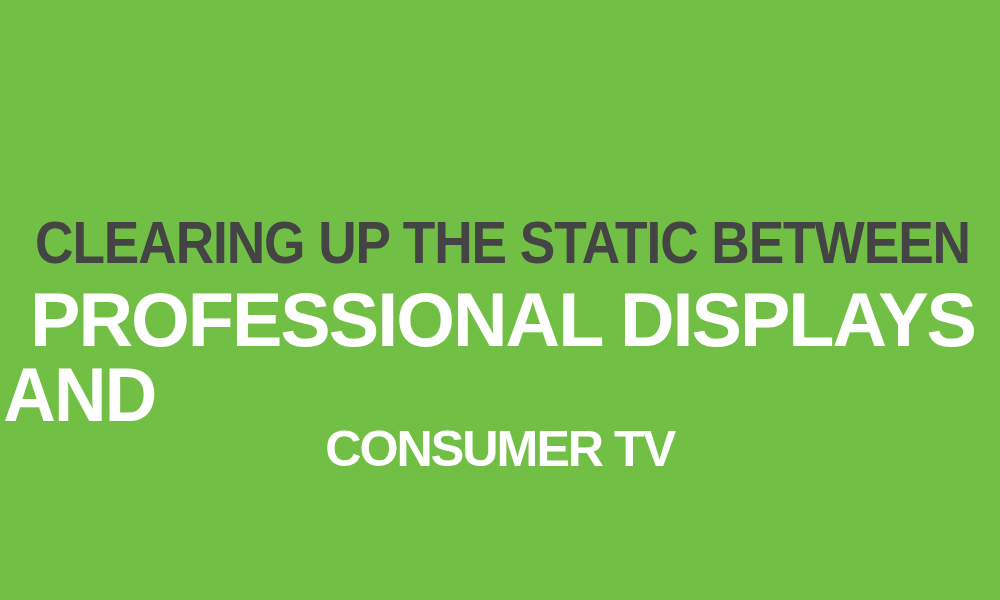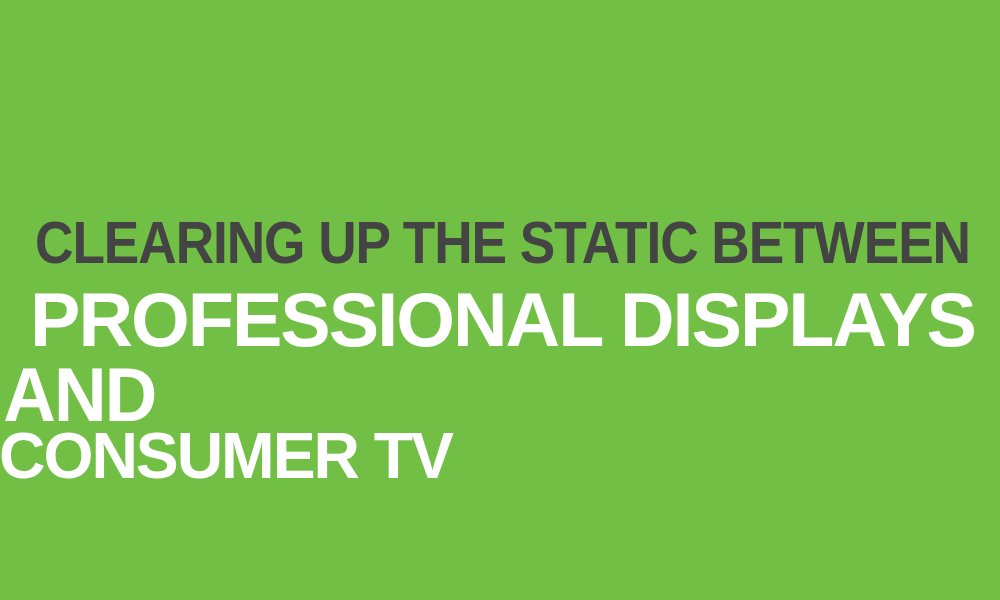--- a/index.html
+++ b/index.html
@@ -73,21 +73,22 @@
     font-size: 76px;
     color: #ffffff;
     letter-spacing: -2.0px;
   }
 
   
   .line-main-c {
     left: 0;
     top: 378px;
     width: 1000px;
-    font-size: 64px;
+    text-align: center;
+    font-size: 50px;
     color: #ffffff;
     letter-spacing: -2.0px;
   }
 </style>
 </head>
 <body>
 
 <div class="slide">
   <div class="title-block">
 

